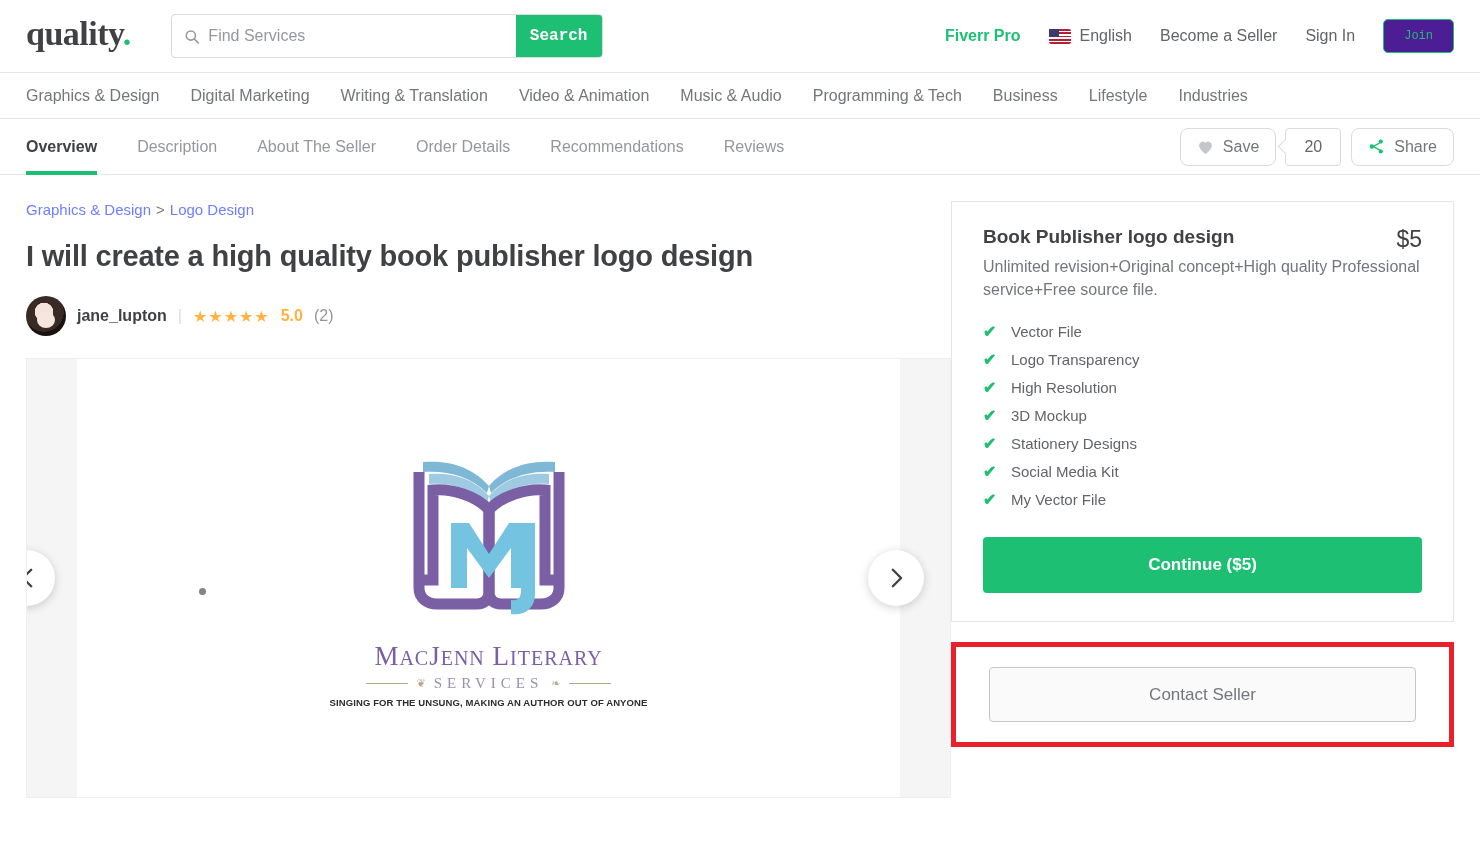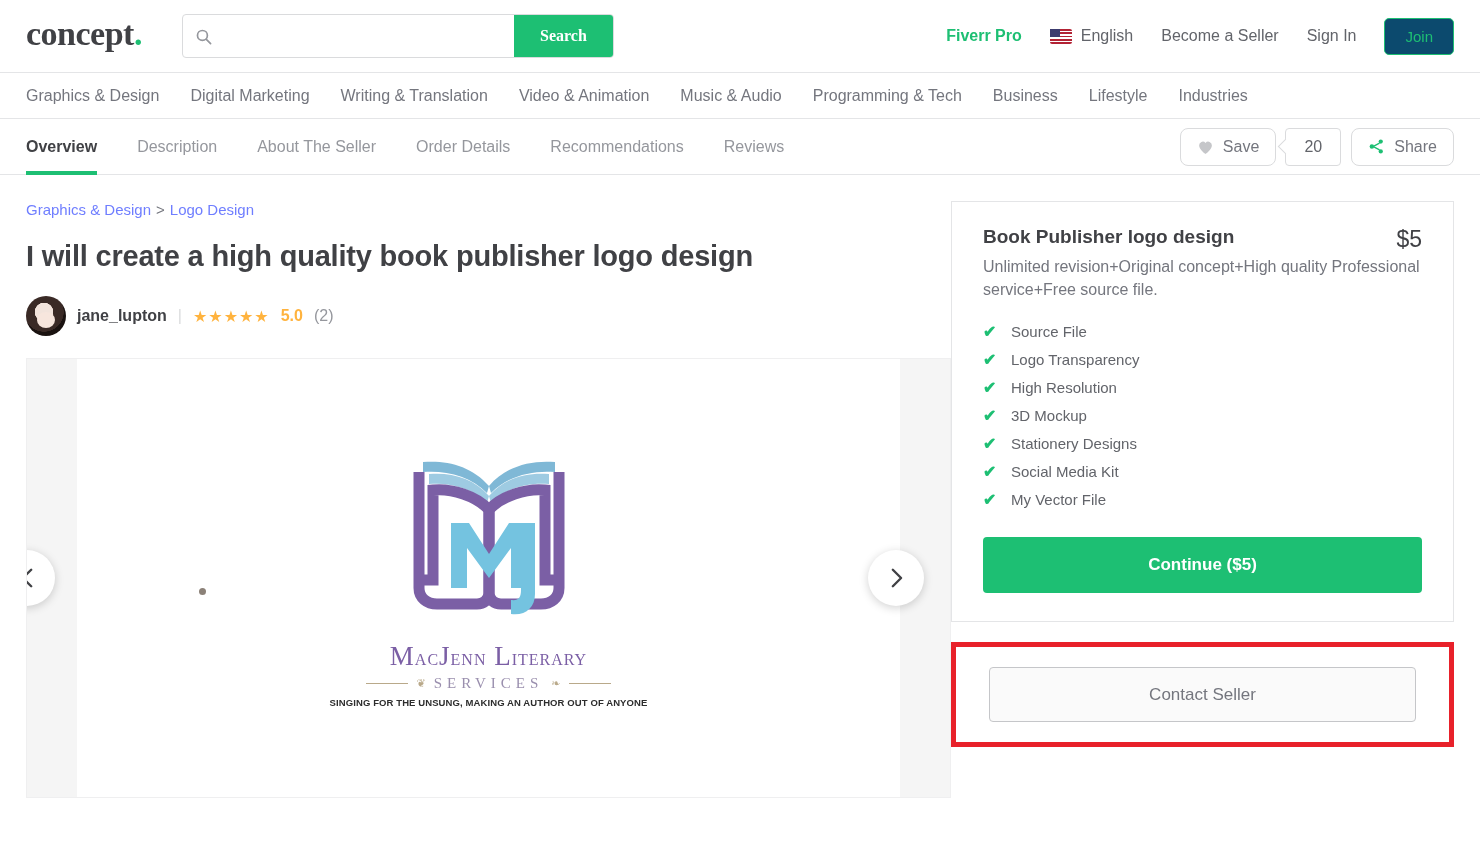--- a/index.html
+++ b/index.html
@@ -44,26 +44,26 @@
   .search-input {
     border: none; outline: none;
     font-size: 16px;
     font-family: "Liberation Sans", sans-serif;
     color: #62646a;
     width: 100%;
     background: transparent;
   }
   .search-input::placeholder { color: #95979d; }
   .search-btn {
-    width: 99px;
+    width: 86px;
     background: #1dbf73;
     color: #fff;
     border: none;
     font-size: 16px; font-weight: bold;
-    font-family: Liberation Serif, serif;
+    font-family: Liberation Mono, monospace;
     cursor: pointer;
   }
 
   .header-right {
     margin-left: auto;
     display: flex; align-items: center;
     gap: 28px;
   }
   .nav-link {
     font-size: 16px;
@@ -83,25 +83,25 @@
     position: relative;
     flex: none;
   }
   .flag::before {
     content:""; position: absolute; left:0; top:0;
     width: 10px; height: 8px; background: #3c3b6e;
   }
   .join-btn {
     border: 1px solid #1dbf73;
     color: #1dbf73;
-    background: #0c4a6e;
+    background: #4c1d95;
     border-radius: 5px;
     padding: 9px 20px;
-    font-size: 15px;
-    font-family: Liberation Sans, sans-serif;
+    font-size: 12px;
+    font-family: Liberation Mono, monospace;
     cursor: pointer;
   }
 
   
   .catbar {
     height: 47px;
     border-top: 1px solid #e4e5e7;
     border-bottom: 1px solid #e4e5e7;
     display: flex; align-items: center;
     padding: 0 26px;
@@ -256,21 +256,21 @@
   .arrow.next { right: 26px; }
 
   .logo-art { width: 330px; text-align: center; user-select: none; }
   .brandname {
     font-family: "Liberation Serif", serif;
     font-size: 27px;
     color: #7b5fa5;
     letter-spacing: 1px;
     margin-top: 4px;
   }
-  .brandname .sm { font-size: 16px; text-align: right; }
+  .brandname .sm { font-size: 20px; text-align: right; }
   .services-line {
     display: flex; align-items: center; justify-content: center;
     gap: 8px; margin-top: 3px;
   }
   .services-line .bar { height: 1px; width: 42px; background: #b9a98a; }
   .services-line .sw { color: #b9a98a; font-size: 11px; }
   .services-txt {
     font-family: "Liberation Serif", serif;
     font-size: 15px; color: #9a8fae;
     letter-spacing: 5px;
@@ -328,29 +328,30 @@
     font-size: 17px;
     font-family: "Liberation Sans", sans-serif;
     cursor: pointer;
   }
 </style>
 </head>
 <body>
 
 <div class="header">
   <div class="logo">
-    <span>concept</span><span class="dot">.</span>
+    <span>quality</span><span class="dot">.</span>
   </div>
 
   <div class="searchbox">
     <div class="search-field">
       <svg width="17" height="17" viewBox="0 0 24 24" fill="none" stroke="#95979d" stroke-width="2.4">
         <circle cx="10.5" cy="10.5" r="7"></circle>
           <line x1="16" y1="16" x2="22" y2="22" stroke-linecap="round"></line>
       </svg>
+      <input class="search-input" type="text" placeholder="Find Services" style="">
     </div>
     <button class="search-btn">Search</button>
   </div>
 
   <div class="header-right">
     <a class="nav-link pro" href="#">Fiverr Pro</a>
     <div class="lang">
       <span class="flag"></span>
       <span class="nav-link">English</span>
     </div>
@@ -469,21 +470,21 @@
       <div class="pkg-head">
         <div class="pkg-title">Book Publisher logo design</div>
         <div class="pkg-price">$5</div>
       </div>
       <div class="pkg-desc">Unlimited revision+Original concept+High quality Professional service+Free source file.</div>
 
 
       <div class="features">
         <div class="feat">
           <span class="check">✔</span>
-          <span>Source File</span>
+          <span>Vector File</span>
         </div>
         <div class="feat">
           <span class="check">✔</span>
           <span>Logo Transparency</span>
         </div>
         <div class="feat">
           <span class="check">✔</span>
           <span>High Resolution</span>
         </div>
         <div class="feat">

